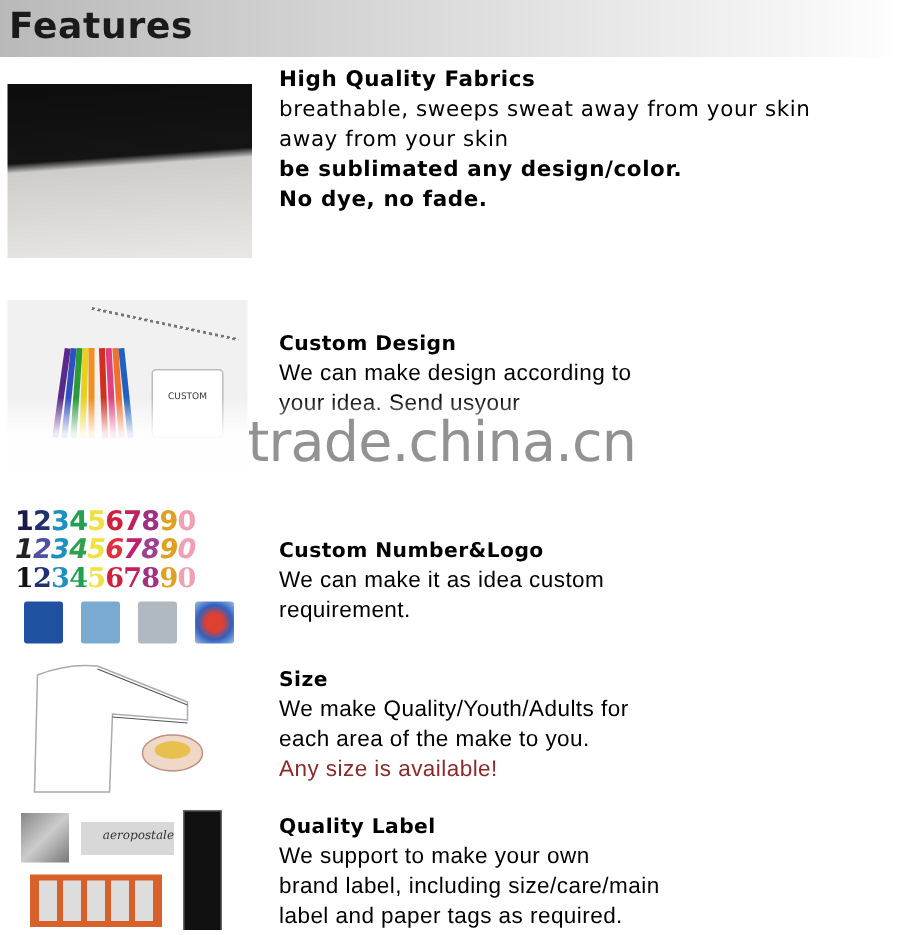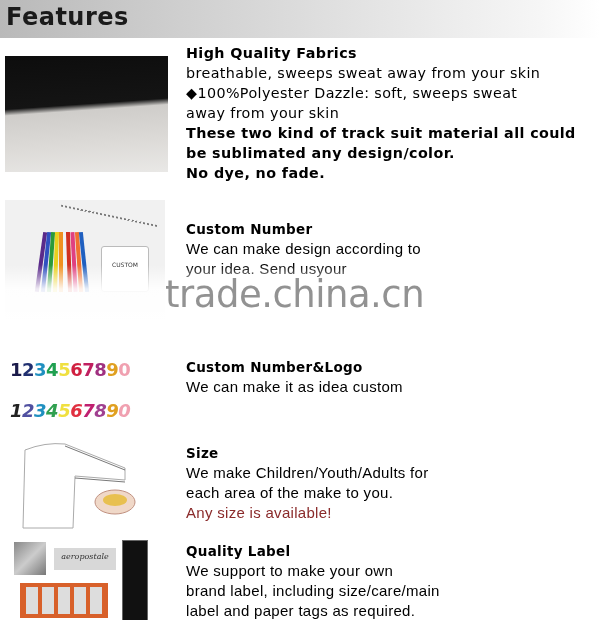--- a/index.html
+++ b/index.html
@@ -25,61 +25,59 @@
   .fabric { left: 5px; top: 56px; width: 163px; height: 116px;
             background: linear-gradient(176deg, #0d0d0d 0%, #141414 42%, #cfcdca 47%, #dddbd8 75%, #e9e8e6 100%); }
   
   .design { left: 5px; top: 200px; width: 160px; height: 120px; background: #f1f1f1; }
   .pencil { position: absolute; bottom: 28px; width: 4px; height: 60px; }
   .tee { position: absolute; left: 96px; top: 46px; width: 46px; height: 44px; background: #fff;
          border: 1px solid #bbb; border-radius: 3px; font-size: 6px; text-align: center; line-height: 36px; color: #333; }
   .spiral { position: absolute; left: 55px; top: 15px; width: 100px; height: 2px; background: repeating-linear-gradient(90deg,#777 0 2px,transparent 2px 4px); transform: rotate(12deg); }
   
   .numbers { left: 10px; top: 338px; width: 150px; height: 100px; }
-  .numrow { font-size: 18px; font-weight: bold; letter-spacing: -0.5px; line-height: 19px; font-family: "DejaVu Sans", sans-serif; margin-top: 22px; }
+  .numrow { font-size: 18px; font-weight: bold; letter-spacing: -0.5px; line-height: 19px; font-family: "DejaVu Sans", sans-serif; }
   .logos { display: flex; gap: 12px; margin-top: 6px; padding-left: 6px; }
   .logo { width: 26px; height: 28px; border-radius: 2px; }
   
   .sizeimg { left: 15px; top: 440px; width: 140px; height: 92px; }
   
   .labelimg { left: 14px; top: 540px; width: 145px; height: 80px; }
 </style>
 </head>
 <body>
 
 <div class="header">
   <span class="title">Features</span>
 </div>
 
 <div class="thumb fabric"></div>
 <div class="text-block fab" style="top:43px;">
   <div class="bold">High Quality Fabrics</div>
   <div>breathable, sweeps sweat away from your skin</div>
-  <div>◆100%Polyester Dazzle: soft, sweeps sweat</div>
   <div>away from your skin</div>
-  <div class="bold">These two kind of track suit material all could</div>
   <div class="bold">be sublimated any design/color.</div>
   <div class="bold">No dye, no fade.</div>
 </div>
 
 <div class="thumb design">
   <div class="spiral"></div>
   <div class="pencil" style="left:34px;background:#5a2a8a;transform:rotate(8deg)"></div>
   <div class="pencil" style="left:39px;background:#3050c0;transform:rotate(6deg)"></div>
   <div class="pencil" style="left:44px;background:#2a9a3a;transform:rotate(4deg)"></div>
   <div class="pencil" style="left:49px;background:#e8d020;transform:rotate(2deg)"></div>
   <div class="pencil" style="left:54px;background:#f09020;"></div>
   <div class="pencil" style="left:62px;background:#d03020;transform:rotate(-2deg)"></div>
   <div class="pencil" style="left:67px;background:#e04080;transform:rotate(-3deg)"></div>
   <div class="pencil" style="left:72px;background:#f07030;transform:rotate(-4deg)"></div>
   <div class="pencil" style="left:77px;background:#2060c0;transform:rotate(-6deg)"></div>
   <div class="tee">CUSTOM</div>
 </div>
 <div class="text-block sec" style="top:219px;">
-  <div class="heading">Custom Number</div>
+  <div class="heading">Custom Design</div>
   <div>We can make design according to</div>
   <div>your idea. Send usyour</div>
 </div>
 <div class="fade"></div>
 <div class="watermark">trade.china.cn</div>
 
 <div class="thumb numbers">
   <div class="numrow">
     <span style="color:#1a1a4a">1</span><span style="color:#203070">2</span><span style="color:#2090c0">3</span><span style="color:#20a050">4</span><span style="color:#f0e040">5</span><span style="color:#d02040">6</span><span style="color:#c02060">7</span><span style="color:#a03080">8</span><span style="color:#e0a020">9</span><span style="color:#f0a0b0">0</span>
   </div>
@@ -92,41 +90,42 @@
   <div class="logos">
     <div class="logo" style="background:#2050a0"></div>
     <div class="logo" style="background:#7aaad0"></div>
     <div class="logo" style="background:#b0b8c0"></div>
     <div class="logo" style="background:radial-gradient(circle,#e04030 30%,#3060c0 60%,#a0c0e0 100%)"></div>
   </div>
 </div>
 <div class="text-block sec" style="top:357px;">
   <div class="heading">Custom Number&amp;Logo</div>
   <div>We can make it as idea custom</div>
+  <div>requirement.</div>
 </div>
 
 <div class="thumb sizeimg">
   <svg width="140" height="92" viewBox="0 0 140 92">
     <path d="M10 10 Q30 2 50 4 L110 28 L110 40 L60 36 L58 88 L8 88 Z" fill="#fff" stroke="#aaa" stroke-width="1"></path>
     <line x1="50" y1="6" x2="110" y2="30" stroke="#555" stroke-width="0.8"></line>
     <line x1="60" y1="38" x2="110" y2="42" stroke="#555" stroke-width="0.8"></line>
     <ellipse cx="100" cy="62" rx="20" ry="12" fill="#f0d8c8" stroke="#c09080"></ellipse>
     <ellipse cx="100" cy="60" rx="12" ry="6" fill="#e8c050"></ellipse>
   </svg>
 </div>
 <div class="text-block sec" style="top:443px;">
   <div class="heading">Size</div>
-  <div>We make Children/Youth/Adults for</div>
+  <div>We make Quality/Youth/Adults for</div>
   <div>each area of the make to you.</div>
   <div class="red">Any size is available!</div>
 </div>
 
 <div class="thumb labelimg">
   <div style="position:absolute;left:0;top:2px;width:32px;height:33px;background:linear-gradient(135deg,#888,#ccc,#777)"></div>
-  <div style="position:absolute;left:40px;top:8px;width:62px;height:22px;background:#d8d8d8;font-size:8px;font-style:italic;font-family:'DejaVu Serif',serif;text-align:center;line-height:18px;color:#333">aeropostale</div>
+  <div style="position:absolute;left:40px;top:8px;width:62px;height:22px;background:#d8d8d8;font-size:8px;font-style:italic;font-family:'DejaVu Serif',serif;text-align:right;line-height:18px;color:#333">aeropostale</div>
   <div style="position:absolute;left:6px;top:43px;width:88px;height:35px;background:#d8602a">
     <div style="position:absolute;left:6px;top:4px;width:12px;height:27px;background:#ddd"></div>
     <div style="position:absolute;left:22px;top:4px;width:12px;height:27px;background:#ddd"></div>
     <div style="position:absolute;left:38px;top:4px;width:12px;height:27px;background:#ddd"></div>
     <div style="position:absolute;left:54px;top:4px;width:12px;height:27px;background:#ddd"></div>
     <div style="position:absolute;left:70px;top:4px;width:12px;height:27px;background:#ddd"></div>
   </div>
   <div style="position:absolute;left:108px;top:0;width:24px;height:82px;background:#111;border:1px solid #666"></div>
 </div>
 <div class="text-block sec" style="top:541px;">

